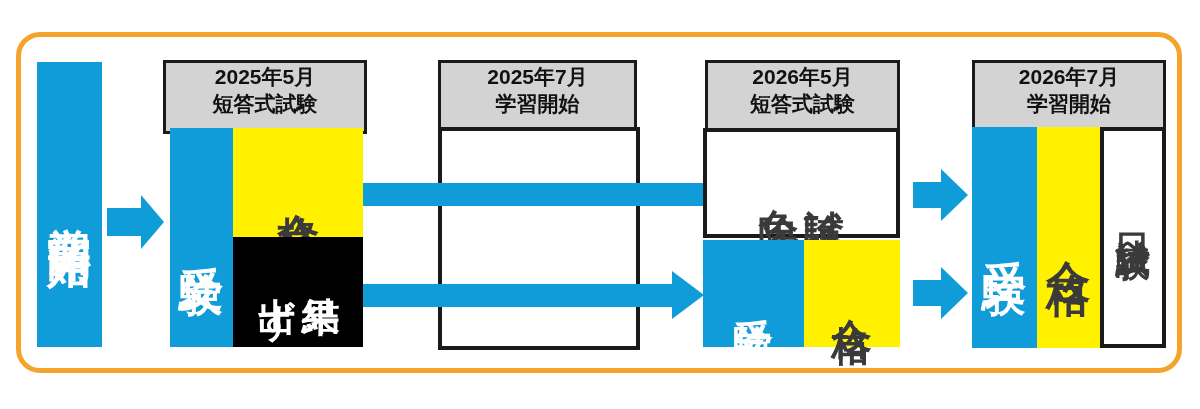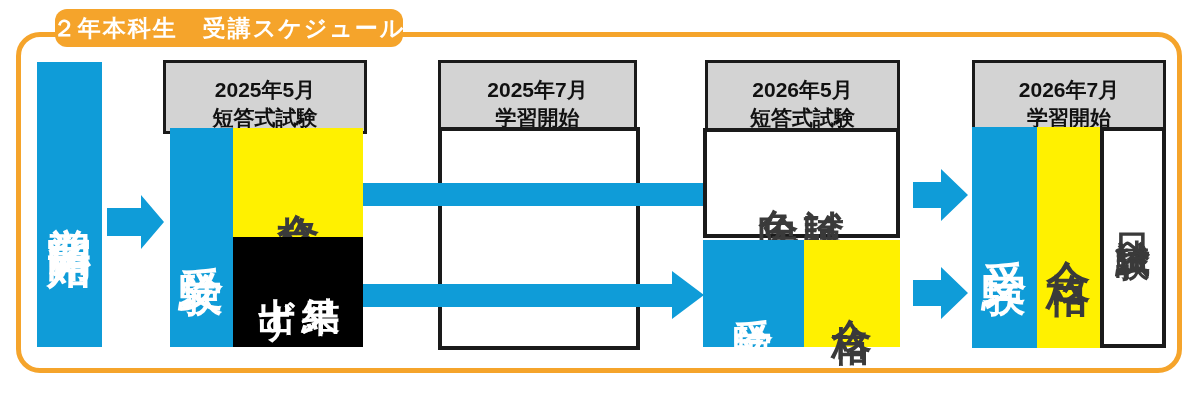--- a/index.html
+++ b/index.html
@@ -13,21 +13,21 @@
          border:5px solid var(--orange);border-radius:24px;z-index:0;}
   .badge{position:absolute;left:55px;top:9px;width:348px;height:38px;background:var(--orange);
          border-radius:12px;display:flex;align-items:center;justify-content:center;z-index:3;}
   .badge span{color:#fff;font-size:23px;font-weight:700;letter-spacing:2px;white-space:nowrap;}
   .box{position:absolute;display:flex;align-items:center;justify-content:center;z-index:2;}
   .blue{background:var(--blue);}
   .yellow{background:var(--yellow);}
   .blackbox{background:var(--black-box);}
   .outlined{background:#fff;border:4px solid var(--box-border);}
   .header{position:absolute;top:60px;height:74px;background:var(--header-bg);
-          border:3px solid var(--box-border);display:flex;align-items:flex-end;justify-content:center;z-index:2;}
+          border:3px solid var(--box-border);display:flex;align-items:flex-start;justify-content:center;z-index:2;}
   .htext{font-size:21px;line-height:1.3;font-weight:700;color:#111;text-align:center;white-space:pre-line;}
   .vtext{writing-mode:vertical-rl;text-orientation:upright;white-space:pre-line;
          font-weight:700;line-height:1.15;}
   .start-label{font-size:44px;letter-spacing:6px;color:#fff;}
   .take1{font-size:44px;letter-spacing:8px;color:#fff;}
   .pass1{font-size:42px;letter-spacing:3px;color:var(--dark-text);}
   .noresult{font-size:38px;letter-spacing:2px;color:#fff;}
   .exempt{font-size:40px;letter-spacing:6px;color:var(--dark-text);}
   .take3{font-size:40px;letter-spacing:8px;color:#fff;}
   .pass3{font-size:40px;letter-spacing:8px;color:var(--dark-text);}
@@ -37,23 +37,20 @@
   svg.arrows{position:absolute;left:0;top:0;z-index:4;pointer-events:none;}
   svg.arrows .arrow{fill:var(--blue);}
 </style>
 </head>
 <body>
 
 <div class="stage">
 
   <div class="frame"></div>
 
-  <div class="badge">
-    <span>２年本科生　受講スケジュール</span>
-  </div>
 
   <div class="box blue" style="left:37px;top:62px;width:65px;height:285px">
     <span class="vtext start-label">学習開始</span>
   </div>
 
   <div class="header" style="left:163px;width:204px">
     <span class="htext">2025年5月
 短答式試験</span>
   </div>
   <div class="header" style="left:438px;width:199px">

